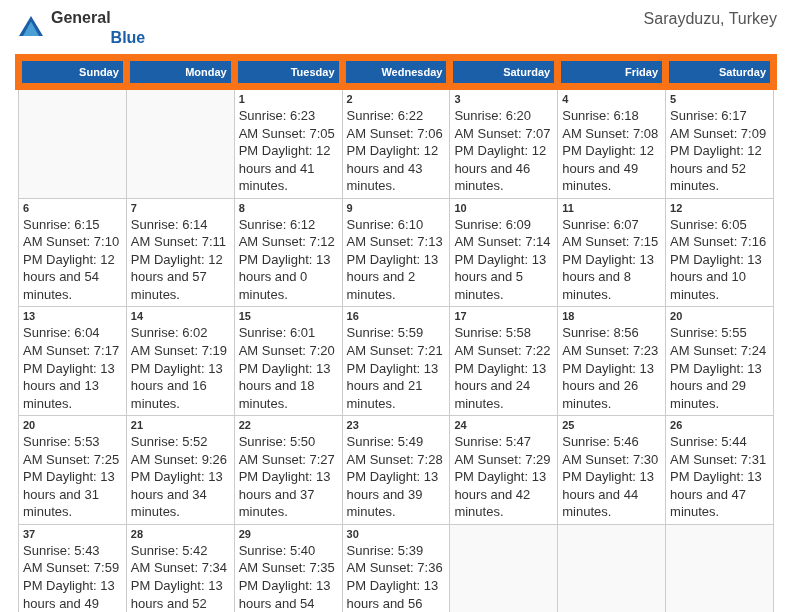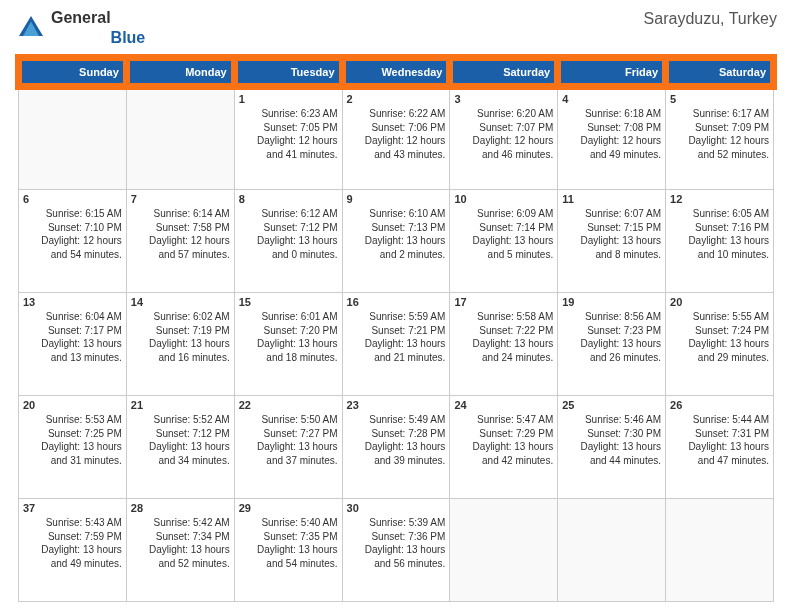--- a/index.html
+++ b/index.html
@@ -87,24 +87,23 @@
     .calendar td.empty {
       background: #f9f9f9;
     }
     .day-num {
       font-weight: bold;
       font-size: 11px;
       margin-bottom: 2px;
       color: #333;
     }
     .day-info {
-      font-size: 10px;
+      font-size: 13px;
       line-height: 1.35;
       color: #333;
-      text-align: right;
     }
   </style>
 </head>
 <body>
 
 <div class="page">
   <div class="header">
     <div class="logo">
       <svg class="logo-icon" viewBox="0 0 40 40">
         <polygon points="20,5 35,30 5,30" fill="#1a5fa8"></polygon>
@@ -170,21 +169,21 @@
         <tr>
           <td>
             <div class="day-num">6</div>
             <div class="day-info">Sunrise: 6:15 AM
 Sunset: 7:10 PM
 Daylight: 12 hours and 54 minutes.</div>
           </td>
           <td>
             <div class="day-num">7</div>
             <div class="day-info">Sunrise: 6:14 AM
-Sunset: 7:58 PM
+Sunset: 7:11 PM
 Daylight: 12 hours and 57 minutes.</div>
           </td>
           <td>
             <div class="day-num">8</div>
             <div class="day-info">Sunrise: 6:12 AM
 Sunset: 7:12 PM
 Daylight: 13 hours and 0 minutes.</div>
           </td>
           <td>
             <div class="day-num">9</div>
@@ -236,21 +235,21 @@
 Sunset: 7:21 PM
 Daylight: 13 hours and 21 minutes.</div>
           </td>
           <td>
             <div class="day-num">17</div>
             <div class="day-info">Sunrise: 5:58 AM
 Sunset: 7:22 PM
 Daylight: 13 hours and 24 minutes.</div>
           </td>
           <td>
-            <div class="day-num">19</div>
+            <div class="day-num">18</div>
             <div class="day-info">Sunrise: 8:56 AM
 Sunset: 7:23 PM
 Daylight: 13 hours and 26 minutes.</div>
           </td>
           <td>
             <div class="day-num">20</div>
             <div class="day-info">Sunrise: 5:55 AM
 Sunset: 7:24 PM
 Daylight: 13 hours and 29 minutes.</div>
           </td>
@@ -258,21 +257,21 @@
         <tr>
           <td>
             <div class="day-num">20</div>
             <div class="day-info">Sunrise: 5:53 AM
 Sunset: 7:25 PM
 Daylight: 13 hours and 31 minutes.</div>
           </td>
           <td>
             <div class="day-num">21</div>
             <div class="day-info">Sunrise: 5:52 AM
-Sunset: 7:12 PM
+Sunset: 9:26 PM
 Daylight: 13 hours and 34 minutes.</div>
           </td>
           <td>
             <div class="day-num">22</div>
             <div class="day-info">Sunrise: 5:50 AM
 Sunset: 7:27 PM
 Daylight: 13 hours and 37 minutes.</div>
           </td>
           <td>
             <div class="day-num">23</div>

